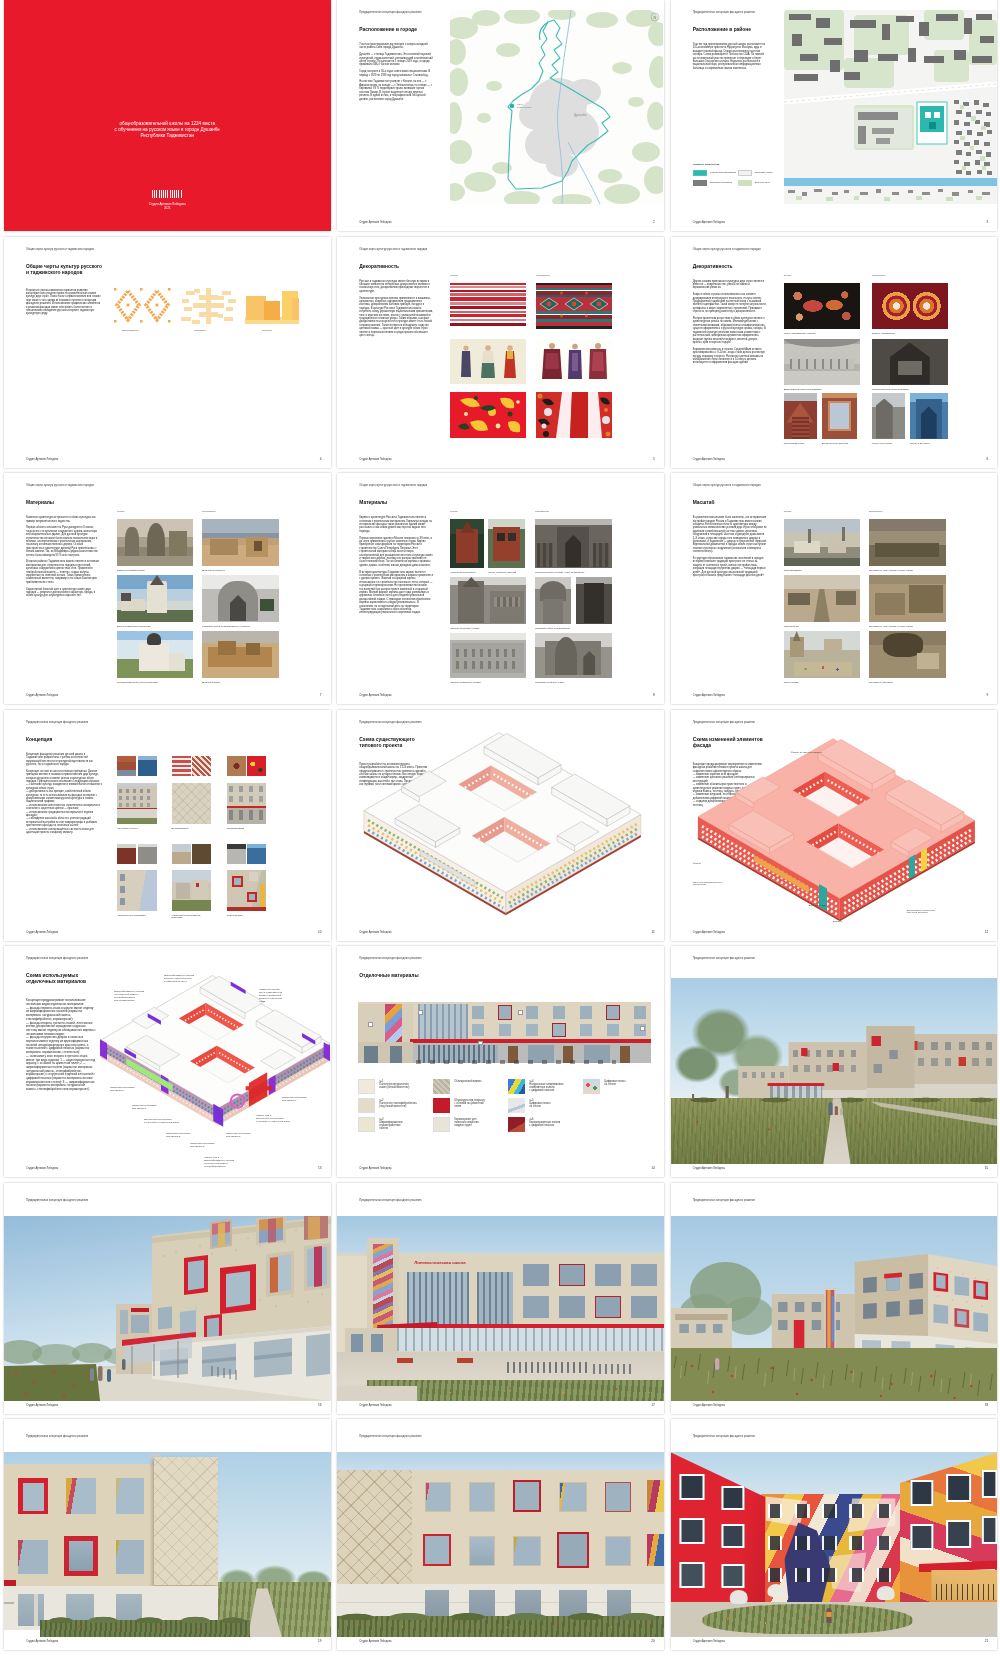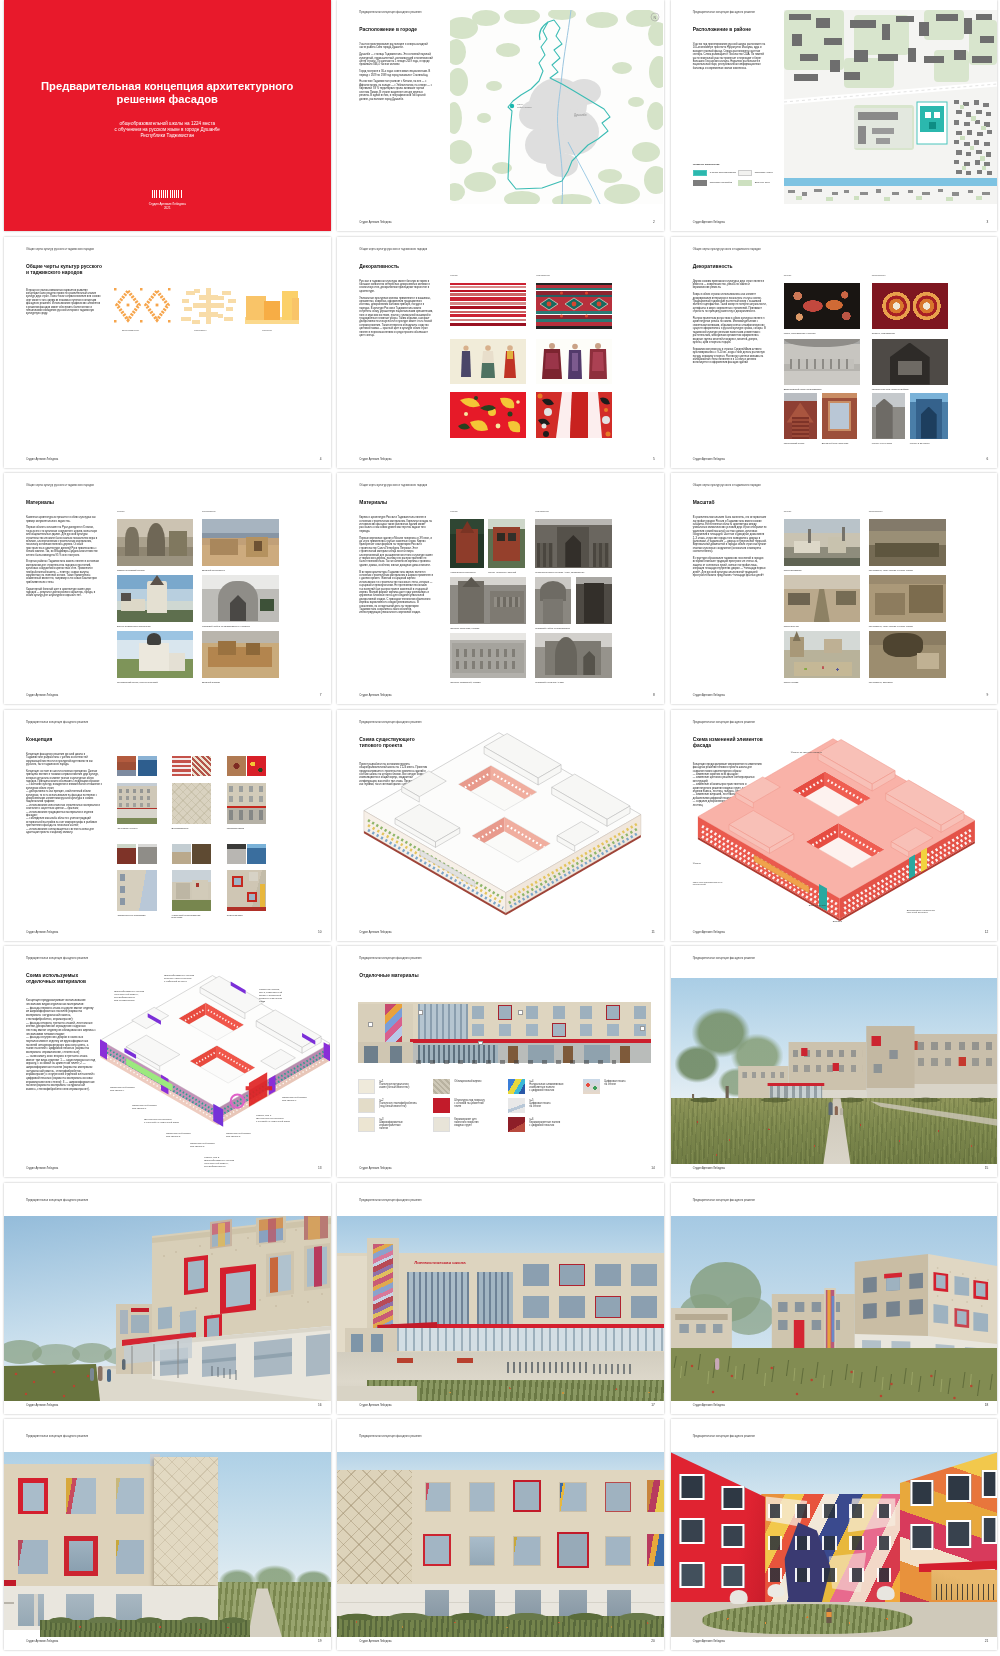--- a/index.html
+++ b/index.html
@@ -10,21 +10,20 @@
 .pg{position:absolute;right:9px;bottom:7px;font-size:3.2px;color:#333}
 .title{position:absolute;left:22px;font-size:4.9px;font-weight:bold;color:#111;line-height:5.9px}
 .tl{position:absolute;font-size:2.6px;color:#222;line-height:3.4px;width:74px}
 .cap{position:absolute;font-size:2.3px;color:#333}
 </style>
 </head>
 <body>
 
 <div class="slide" style="left:4px;top:0;background:#e8192b">
 
-  <div style="position:absolute;left:0;right:0;top:80px;text-align:center;color:#fff;font-weight:bold;font-size:11.2px;line-height:13.2px">Предварительная концепция архитектурного<br>решения фасадов</div>
 
   <div style="position:absolute;left:0;right:0;top:121px;text-align:center;color:#fff;font-size:4.6px;line-height:6.2px">общеобразовательной школы на 1224 места<br>с обучением на русском языке в городе Душанбе<br>Республики Таджикистан</div>
 
   <div style="position:absolute;left:148px;top:190px;width:30px;height:8px;background:repeating-linear-gradient(to right,#fff 0,#fff 1px,#e8192b 1px,#e8192b 2.2px)"></div>
 
   <div style="position:absolute;left:0;right:0;top:202px;text-align:center;color:#fff;font-size:3px;line-height:4.2px">Студия Артемия Лебедева<br>2021</div>
 </div>
 
 <div class="slide" style="left:337.3px;top:0">
   <div class="hdr">Предварительная концепция фасадного решения</div>

